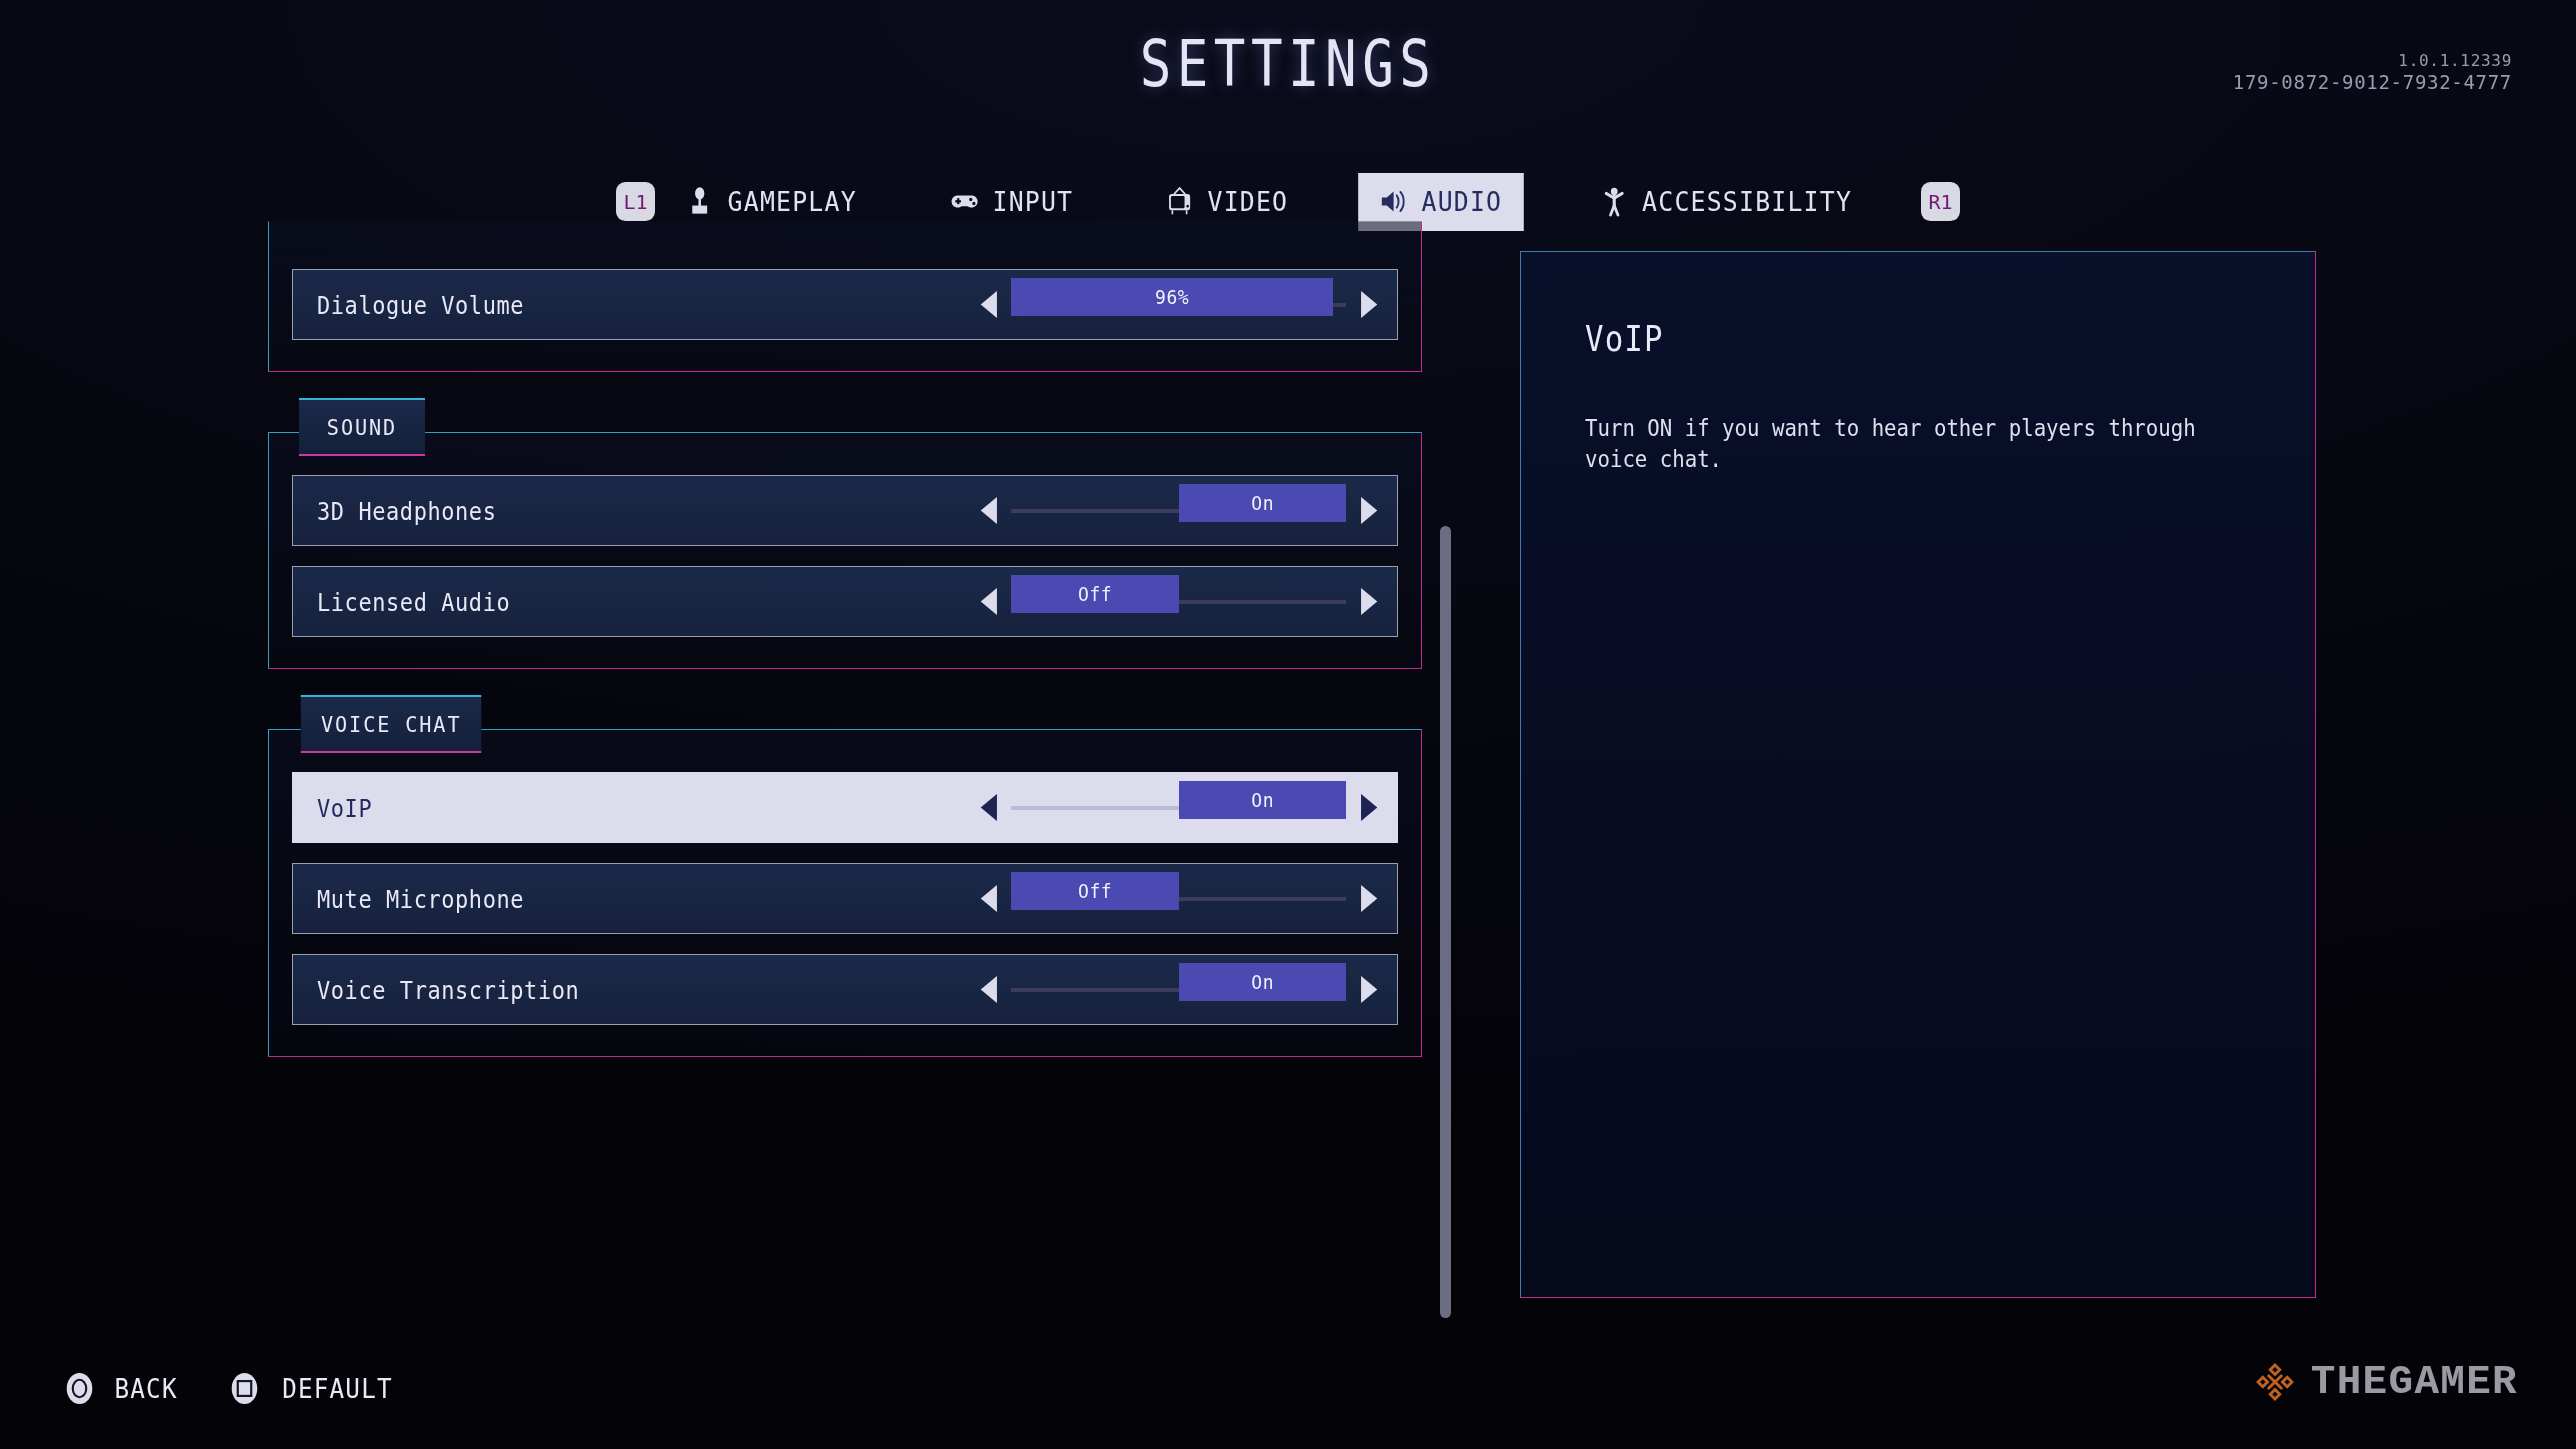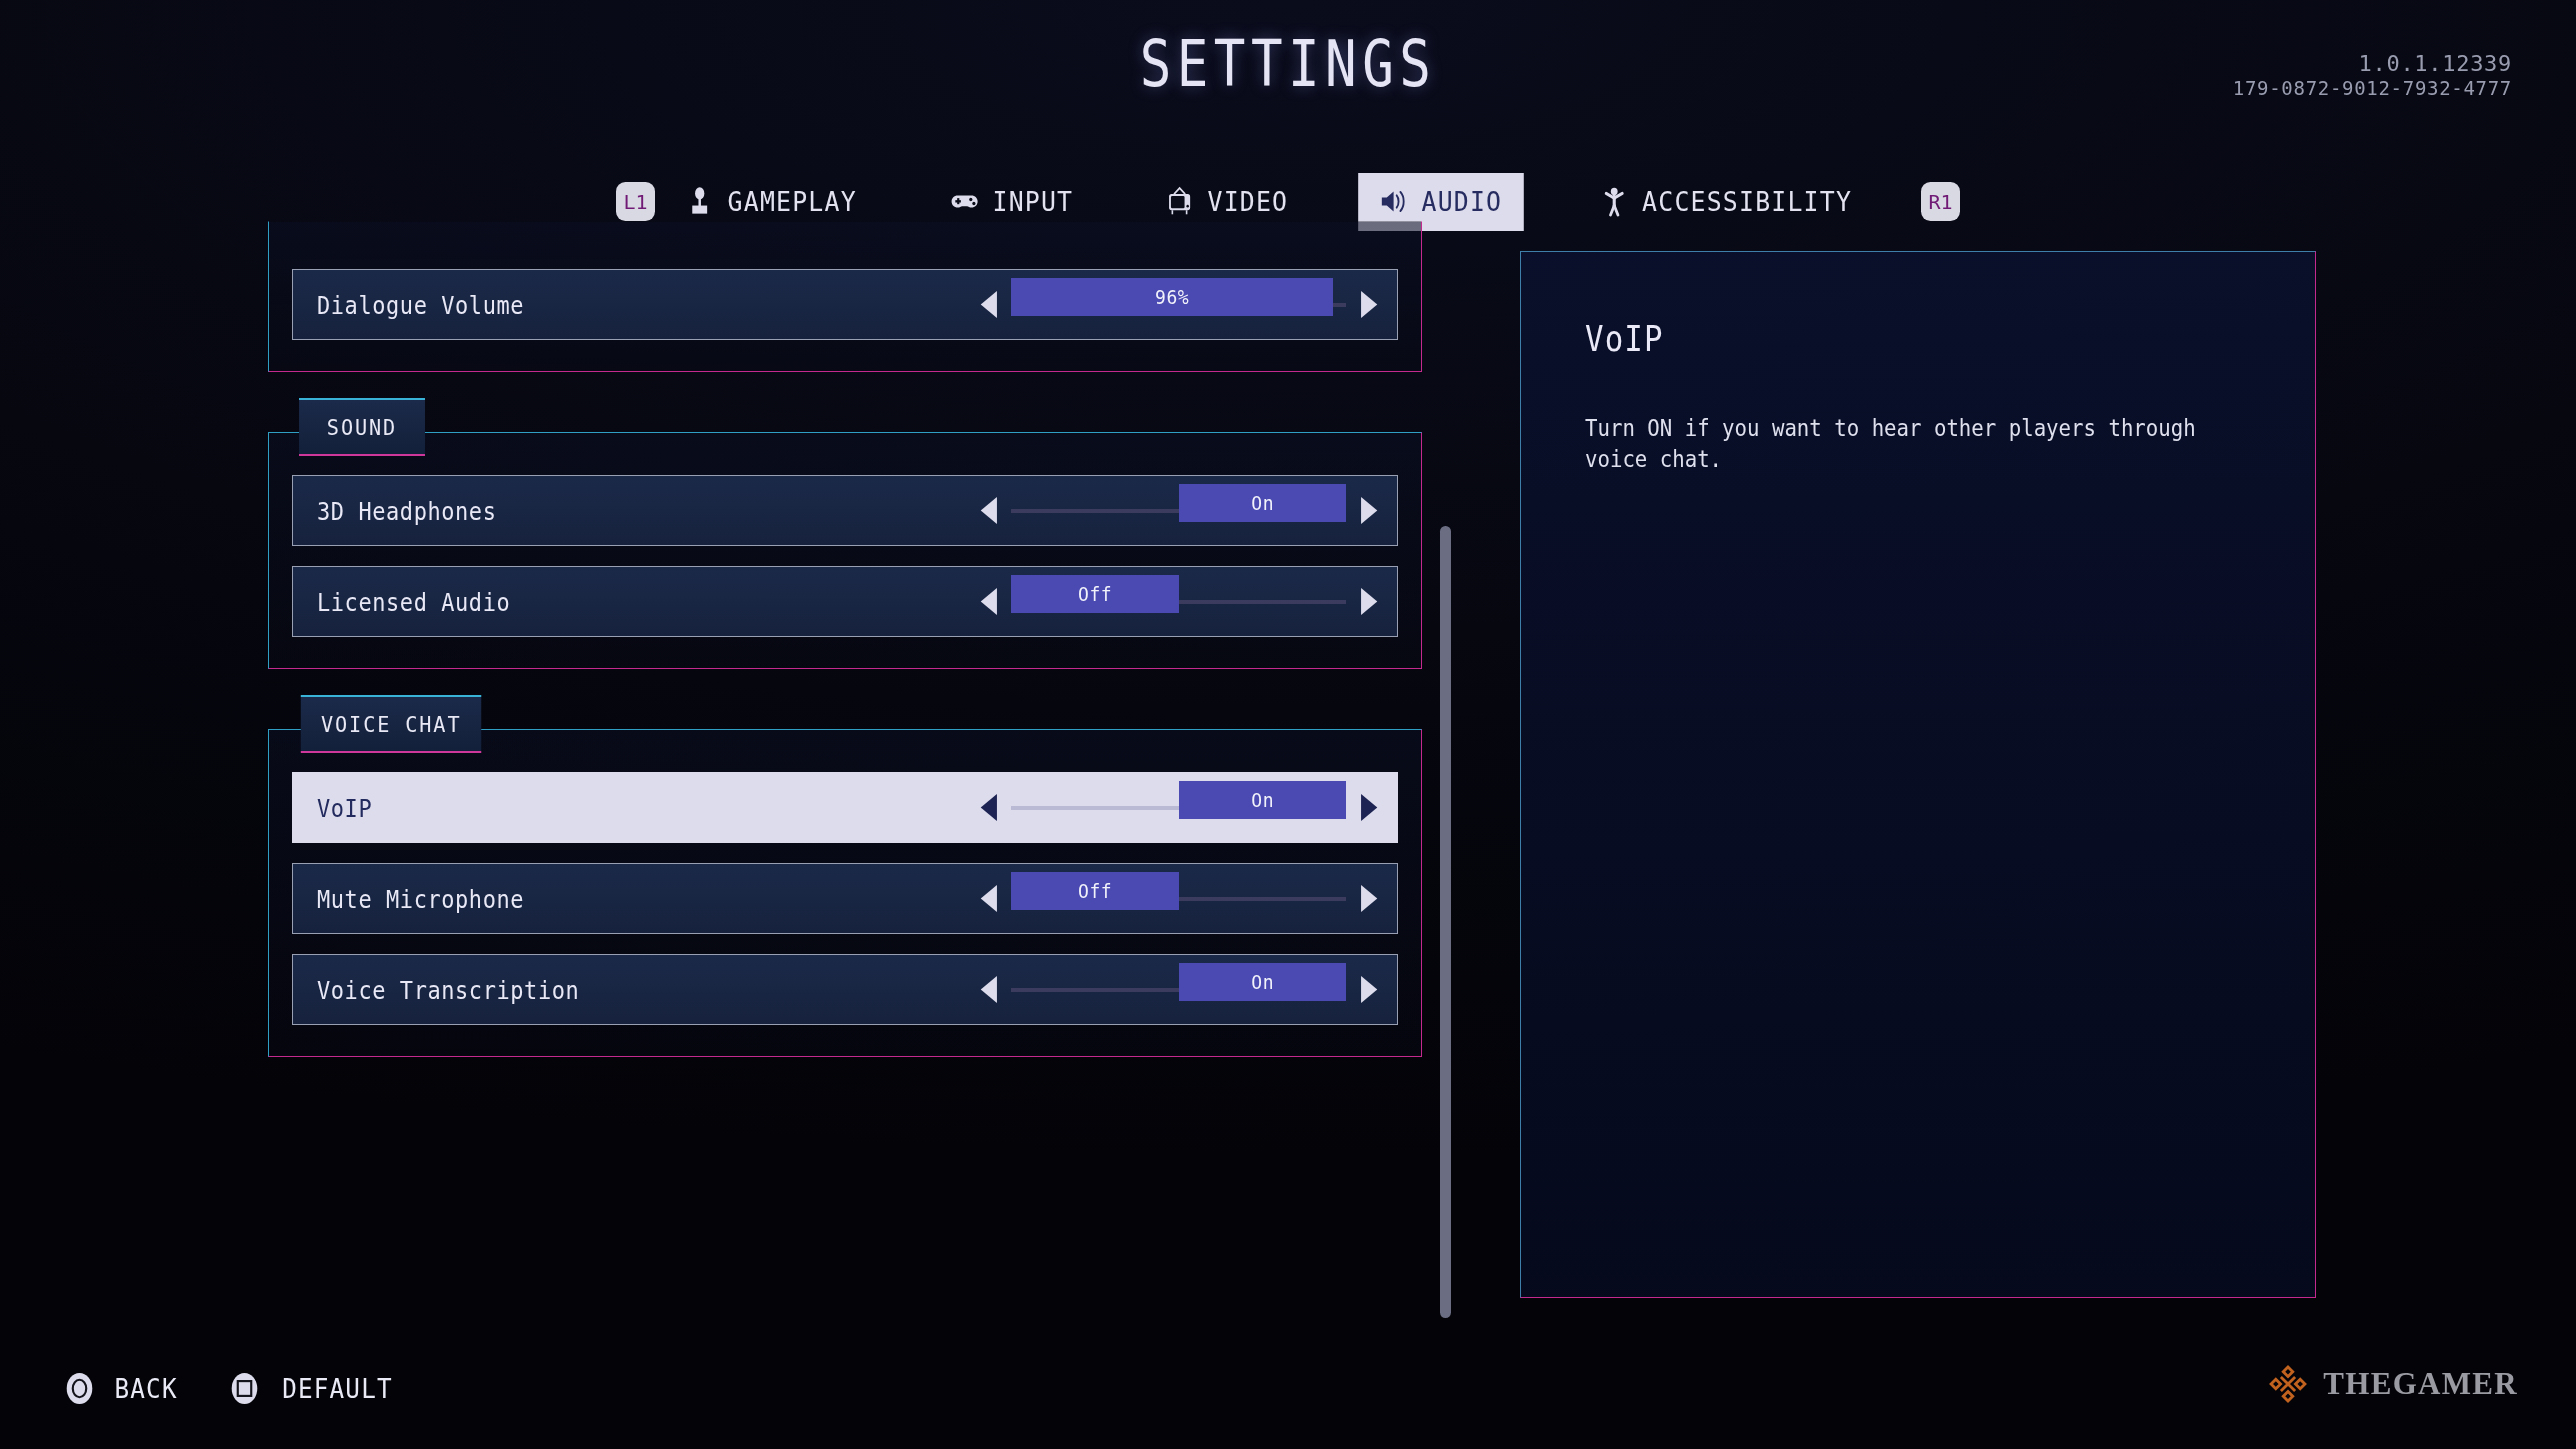--- a/index.html
+++ b/index.html
@@ -27,21 +27,21 @@
     font-family:"DejaVu Sans Mono", monospace;
     transform:scaleX(0.82);
     text-shadow:0 0 16px rgba(150,160,255,.35);
   }
   .version-block{
     position:absolute; top:51px; right:64px;
     text-align:right;
     font-family:"DejaVu Sans Mono", monospace;
     color:#b9bdd2; opacity:.82;
   }
-  .version-line1{ font-size:22px; letter-spacing:0.7px; display:block; }
+  .version-line1{ font-size:16px; letter-spacing:0.7px; display:block; }
   .version-line2{ font-size:19px; letter-spacing:0.7px; display:block; margin-top:1.3px; }
 
   
   .tabbar{
     position:absolute; top:173px; left:0; width:100%;
     display:flex; align-items:center; justify-content:center;
     gap:0;
   }
   .pad-badge{
     width:39px; height:39px; border-radius:9.4px;
@@ -227,22 +227,22 @@
     transform:scaleX(0.9);
   }
 
   .watermark{
     position:absolute; right:58px; bottom:44px;
     display:flex; align-items:center; gap:14.8px;
   }
   .wm-logo{ width:42px; height:42px; }
   .wm-logo svg{ width:100%; height:100%; display:block; }
   .wm-text{
-    font-family:Liberation Serif, serif;
-    font-size:31px; font-weight:bold; letter-spacing:1.3px;
+    font-family:Liberation Mono, monospace;
+    font-size:41px; font-weight:bold; letter-spacing:1.3px;
     color:#9a9aa2;
   }
 </style>
 </head>
 <body>
 
 <div class="stage">
 
   <div class="page-title">SETTINGS</div>
 

